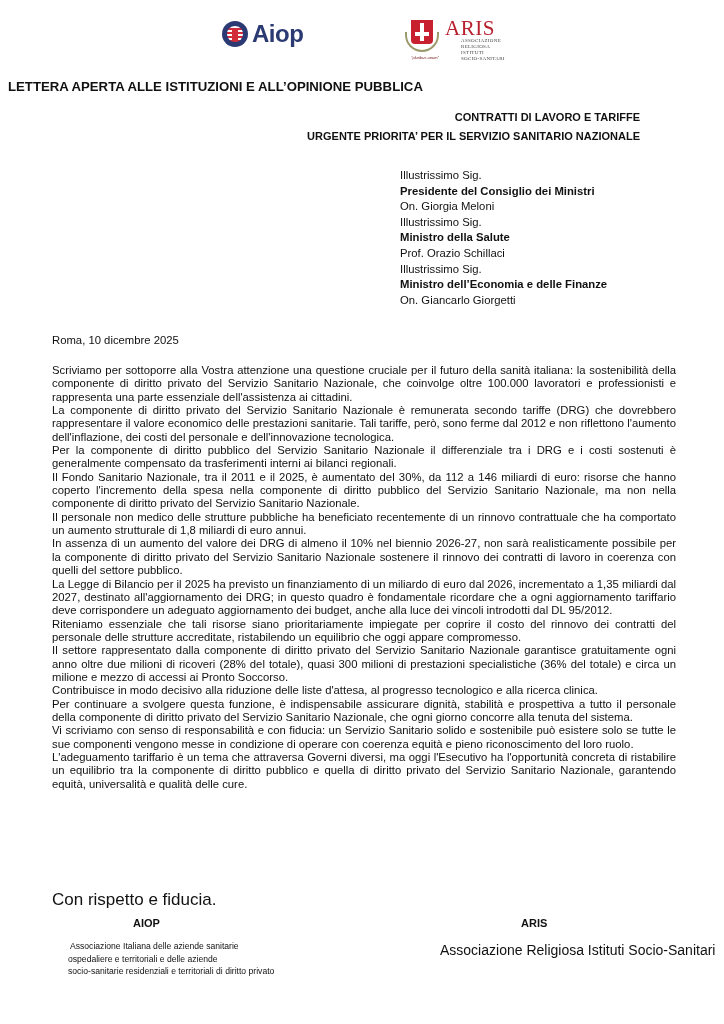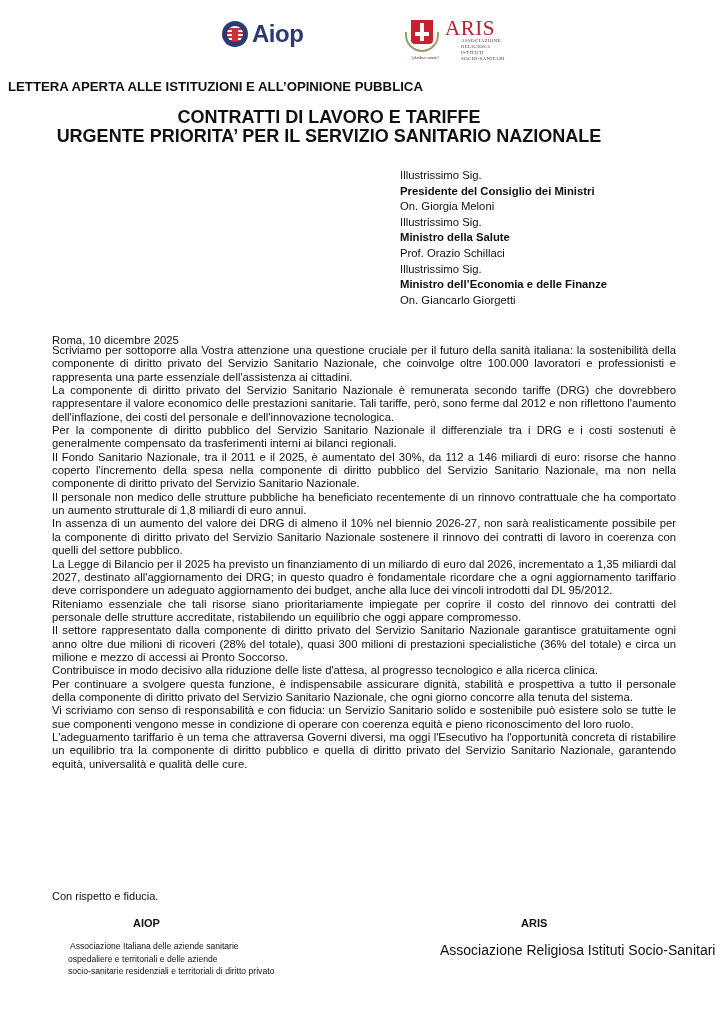--- a/index.html
+++ b/index.html
@@ -17,31 +17,31 @@
   .aris-shield .box { position:absolute; left:6px; top:2px; width:22px; height:24px; background:#c8202e; border-radius:0 0 4px 4px; }
   .aris-shield .box::before { content:""; position:absolute; left:9px; top:3px; width:4px; height:18px; background:#fff; }
   .aris-shield .box::after { content:""; position:absolute; left:4px; top:12px; width:14px; height:4px; background:#fff; }
   .aris-shield .wreath { position:absolute; left:0; top:14px; width:34px; height:20px; border:2px solid #9a9a6a; border-top:none; border-radius:0 0 17px 17px; box-sizing:border-box; }
   .aris-shield .motto { position:absolute; left:6px; top:37px; font-size:4px; color:#7a2020; font-style:italic; white-space:nowrap; }
   .aris-text { margin-left:6px; }
   .aris-name { font-family:"Liberation Serif", serif; font-size:21px; color:#b8202e; line-height:20px; letter-spacing:0.5px; }
   .aris-sub { font-family:"Liberation Serif", serif; font-size:5px; color:#444; line-height:6px; margin-left:16px; letter-spacing:0.3px; }
 
   .hdr1 { position:absolute; top:79px; left:0; width:724px; text-align:left; font-size:13.2px; font-weight:bold; padding-left:8px; box-sizing:border-box;}
-  .hdr2 { position:absolute; top:108px; left:0; width:640px; text-align:center; font-size:18px; font-weight:bold; line-height:19px; padding-left:18px; box-sizing:border-box;}
+  .hdr2 { position:absolute; top:108px; left:0; width:640px; text-align:right; font-size:11px; font-weight:bold; line-height:19px; padding-left:18px; box-sizing:border-box;}
 
   .recips { position:absolute; top:168px; left:400px; font-size:11.3px; line-height:15.6px; }
   .recips .b { font-weight:bold; }
 
   .date { position:absolute; top:326px; left:52px; font-size:11.3px;margin-top:8px; }
 
-  .body { position:absolute; top:344px; left:52px; width:624px; font-size:11.3px; line-height:13.35px; text-align:justify; }
+  .body { position:absolute; top:364px; left:52px; width:624px; font-size:11.3px; line-height:13.35px; text-align:justify; }
   .body p { margin:0; }
 
-  .closing { position:absolute; top:890px; left:52px; font-size:11px; }
+  .closing { position:absolute; top:890px; left:52px; font-size:17px; }
 
   .sig-aiop-title { position:absolute; top:917px; left:133px; font-size:11px; font-weight:bold; }
   .sig-aiop-desc { position:absolute; top:940px; left:68px; font-size:8.6px; line-height:12.5px; }
   .sig-aris-title { position:absolute; top:917px; left:521px; font-size:11px; font-weight:bold; }
   .sig-aris-desc { position:absolute; top:942px; left:440px; font-size:14px; }
 </style>
 </head>
 <body>
 
 <div class="logos">

